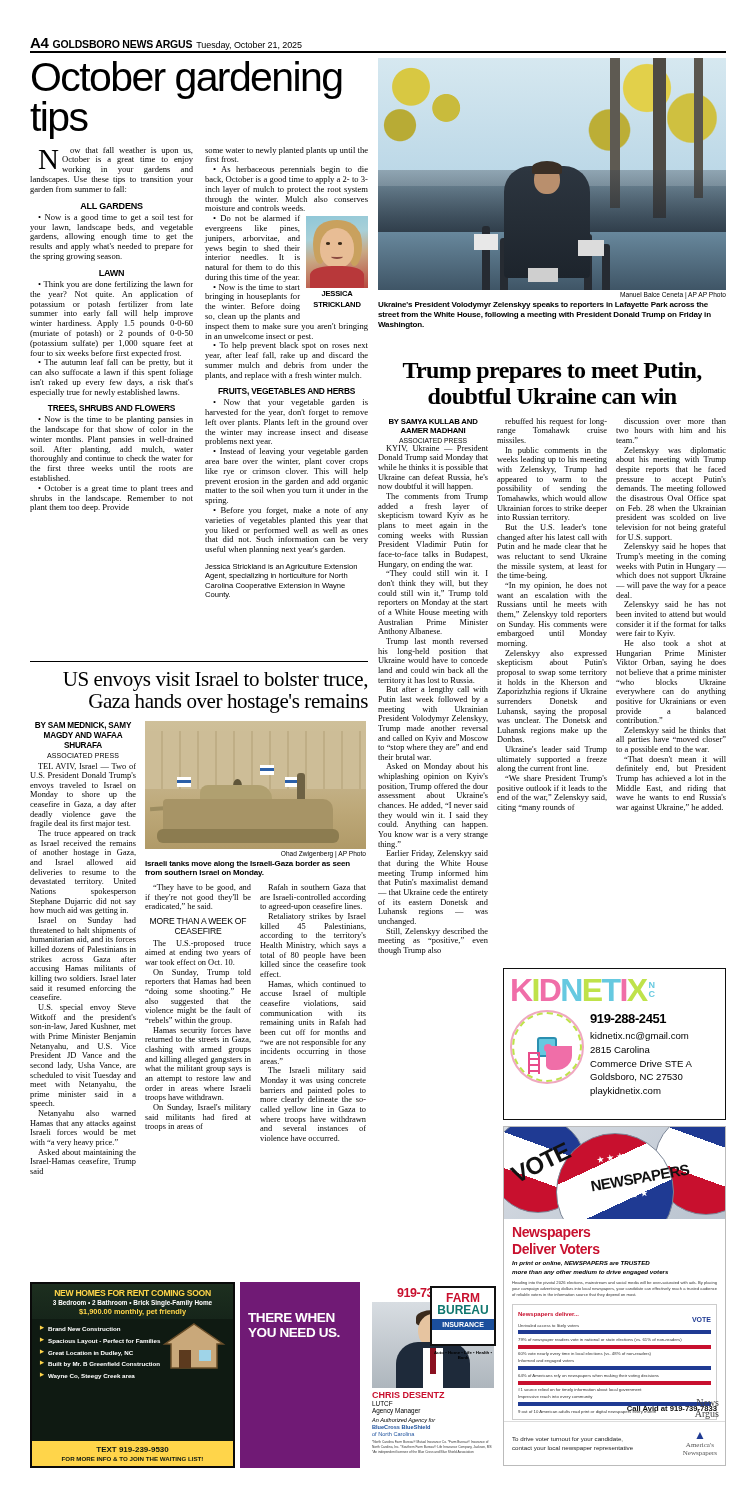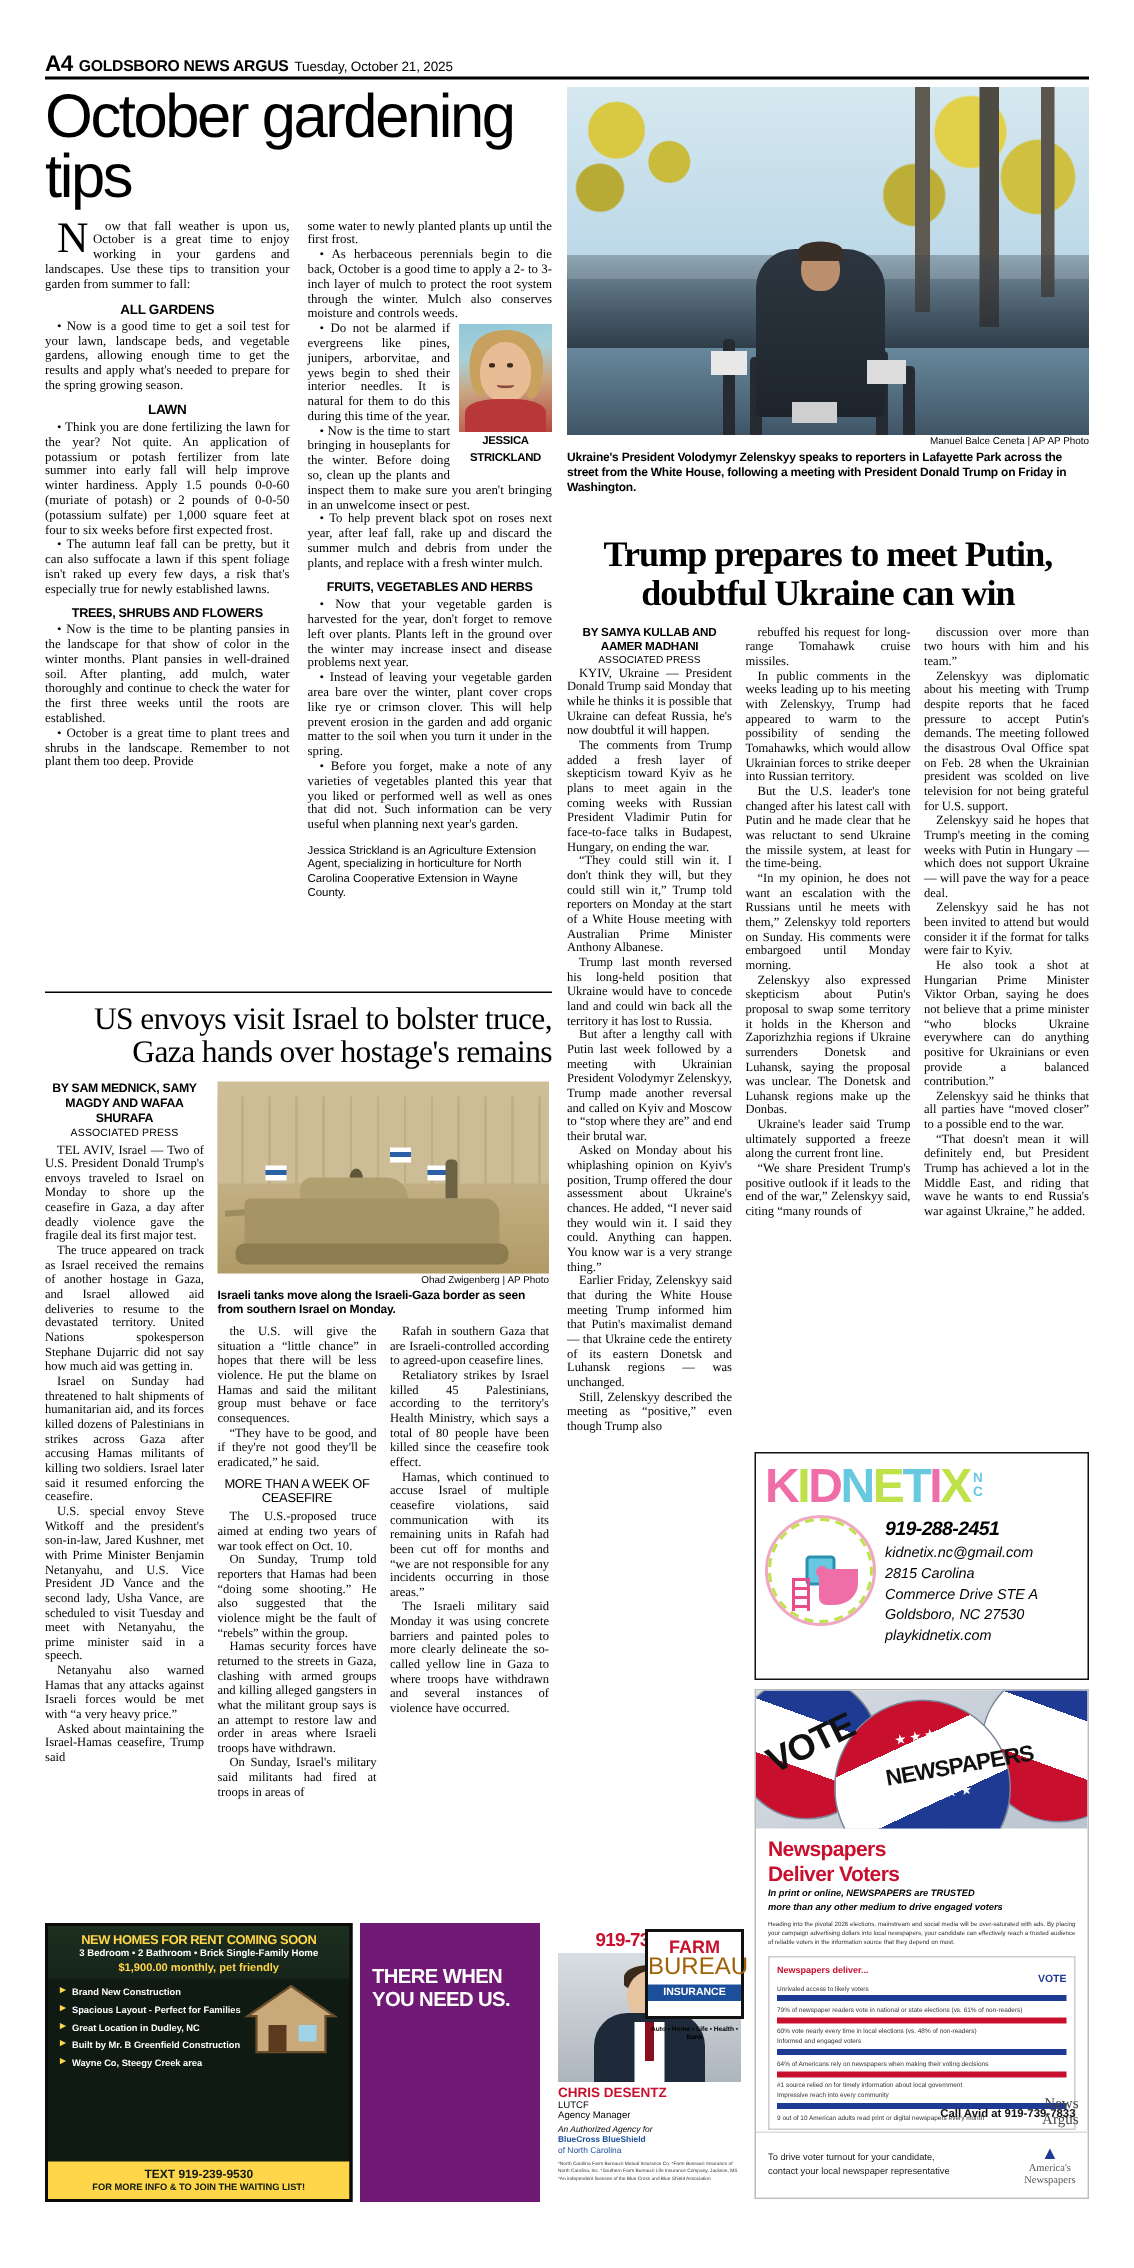--- a/index.html
+++ b/index.html
@@ -257,21 +257,21 @@
     position:absolute; inset:9px; border-radius:50%; background:#fff;
     display:flex; align-items:center; justify-content:center;
   }
   .kid-seal .slidebox { width:20px; height:20px; background:#66c9e0; border:2px solid #2b8fb0; border-radius:3px; position:relative; }
   .kid-seal .slidebox::after { content:''; position:absolute; left:5px; top:5px; width:8px; height:8px; border-radius:50%; background:#f06ea8; }
   .kid-seal .slide { position:absolute; left:34px; top:34px; width:26px; height:24px;
     background:#f06ea8; border-radius: 0 0 60% 20%; }
   .kid-seal .ladder { position:absolute; left:16px; top:40px; width:12px; height:22px;
     background: repeating-linear-gradient(180deg,#e84c8a 0 2px,transparent 2px 6px); border-left:2px solid #e84c8a; border-right:2px solid #e84c8a; }
   .kid-seal .ring1 { position:absolute; inset:0; border-radius:50%; border:2px dashed #bfe24a; }
-  .kid-info { font-family:"Liberation Sans", sans-serif; font-size:9.6px; line-height:1.42;font-style:italic; }
+  .kid-info { font-family:"Liberation Sans", sans-serif; font-size:9.6px; line-height:1.42; }
   .kid-phone { font-weight: bold; font-size: 13px; letter-spacing:-0.4px; margin-bottom:1px; }
 
   
   .ad-vote {
     position: absolute; left: 503px; top: 1126px; width: 223px; height: 340px;
     border: 1px solid #bbb; background: #fff; overflow: hidden;
   }
   .vote-hero {
     height: 92px; position: relative; overflow: hidden;
     background: linear-gradient(140deg,#d8dde4 0%,#b9c3cf 100%);
@@ -539,21 +539,20 @@
           <div class="soldier2"></div>
           <div class="barrel"></div>
           <div class="turret"></div>
           <div class="tankbody"></div>
           <div class="tracks"></div>
         </div>
         <div class="photo-credit">Ohad Zwigenberg | AP Photo</div>
         <div class="photo-cap">Israeli tanks move along the Israeli-Gaza border as seen from southern Israel on Monday.</div>
         <div class="icols" style="margin-top:5px;gap:9px">
           <div class="icol itext">
-            <p class="noind">the U.S. will give the situation a “little chance” in hopes that there will be less violence. He put the blame on Hamas and said the militant group must behave or face consequences.</p>
             <p>“They have to be good, and if they're not good they'll be eradicated,” he said.</p>
             <div class="i-subhead">MORE THAN A WEEK OF CEASEFIRE</div>
             <p>The U.S.-proposed truce aimed at ending two years of war took effect on Oct. 10.</p>
             <p>On Sunday, Trump told reporters that Hamas had been “doing some shooting.” He also suggested that the violence might be the fault of “rebels” within the group.</p>
             <p>Hamas security forces have returned to the streets in Gaza, clashing with armed groups and killing alleged gangsters in what the militant group says is an attempt to restore law and order in areas where Israeli troops have withdrawn.</p>
             <p>On Sunday, Israel's military said militants had fired at troops in areas of</p>
           </div>
           <div class="icol itext">
             <p class="noind">Rafah in southern Gaza that are Israeli-controlled according to agreed-upon ceasefire lines.</p>
             <p>Retaliatory strikes by Israel killed 45 Palestinians, according to the territory's Health Ministry, which says a total of 80 people have been killed since the ceasefire took effect.</p>
@@ -694,18 +693,18 @@
     <div class="farm-title">Agency Manager</div>
     <div class="farm-role" style="margin-top:3px; font-style:italic">An Authorized Agency for</div>
     <div class="farm-role" style="font-weight:bold;color:#1b4f9c">BlueCross BlueShield</div>
     <div class="farm-role" style="color:#1b4f9c">of North Carolina</div>
     <div class="farm-disc">*North Carolina Farm Bureau® Mutual Insurance Co. *Farm Bureau® Insurance of North Carolina, Inc. *Southern Farm Bureau® Life Insurance Company, Jackson, MS *An independent licensee of the Blue Cross and Blue Shield Association</div>
   </div>
 
   <div style="position:absolute;left:498px;top:1282px;width:0;height:0"></div>
   <div style="position:absolute;left:430px;top:1286px;width:66px;height:60px;border:2px solid #111;background:#fff;text-align:center;padding-top:4px">
     <div style="font-family:'Liberation Sans',sans-serif;font-weight:bold;font-size:12px;color:#c8102e;line-height:1">FARM</div>
-    <div style="font-family:'Liberation Sans',sans-serif;font-weight:normal;font-size:16px;color:#a16207;line-height:1">BUREAU</div>
+    <div style="font-family:'Liberation Sans',sans-serif;font-weight:bold;font-size:12px;color:#0f766e;line-height:1">BUREAU</div>
     <div style="background:#1b4f9c;color:#fff;font-family:'Liberation Sans',sans-serif;font-weight:bold;font-size:7px;margin-top:3px;padding:2px 0">INSURANCE</div>
   </div>
   <div style="position:absolute;left:430px;top:1350px;width:66px;font-family:'Liberation Sans',sans-serif;font-size:4.4px;text-align:center;font-weight:bold">Auto • Home • Life • Health • Bank</div>
 
 </div>
 
 </body></html>

